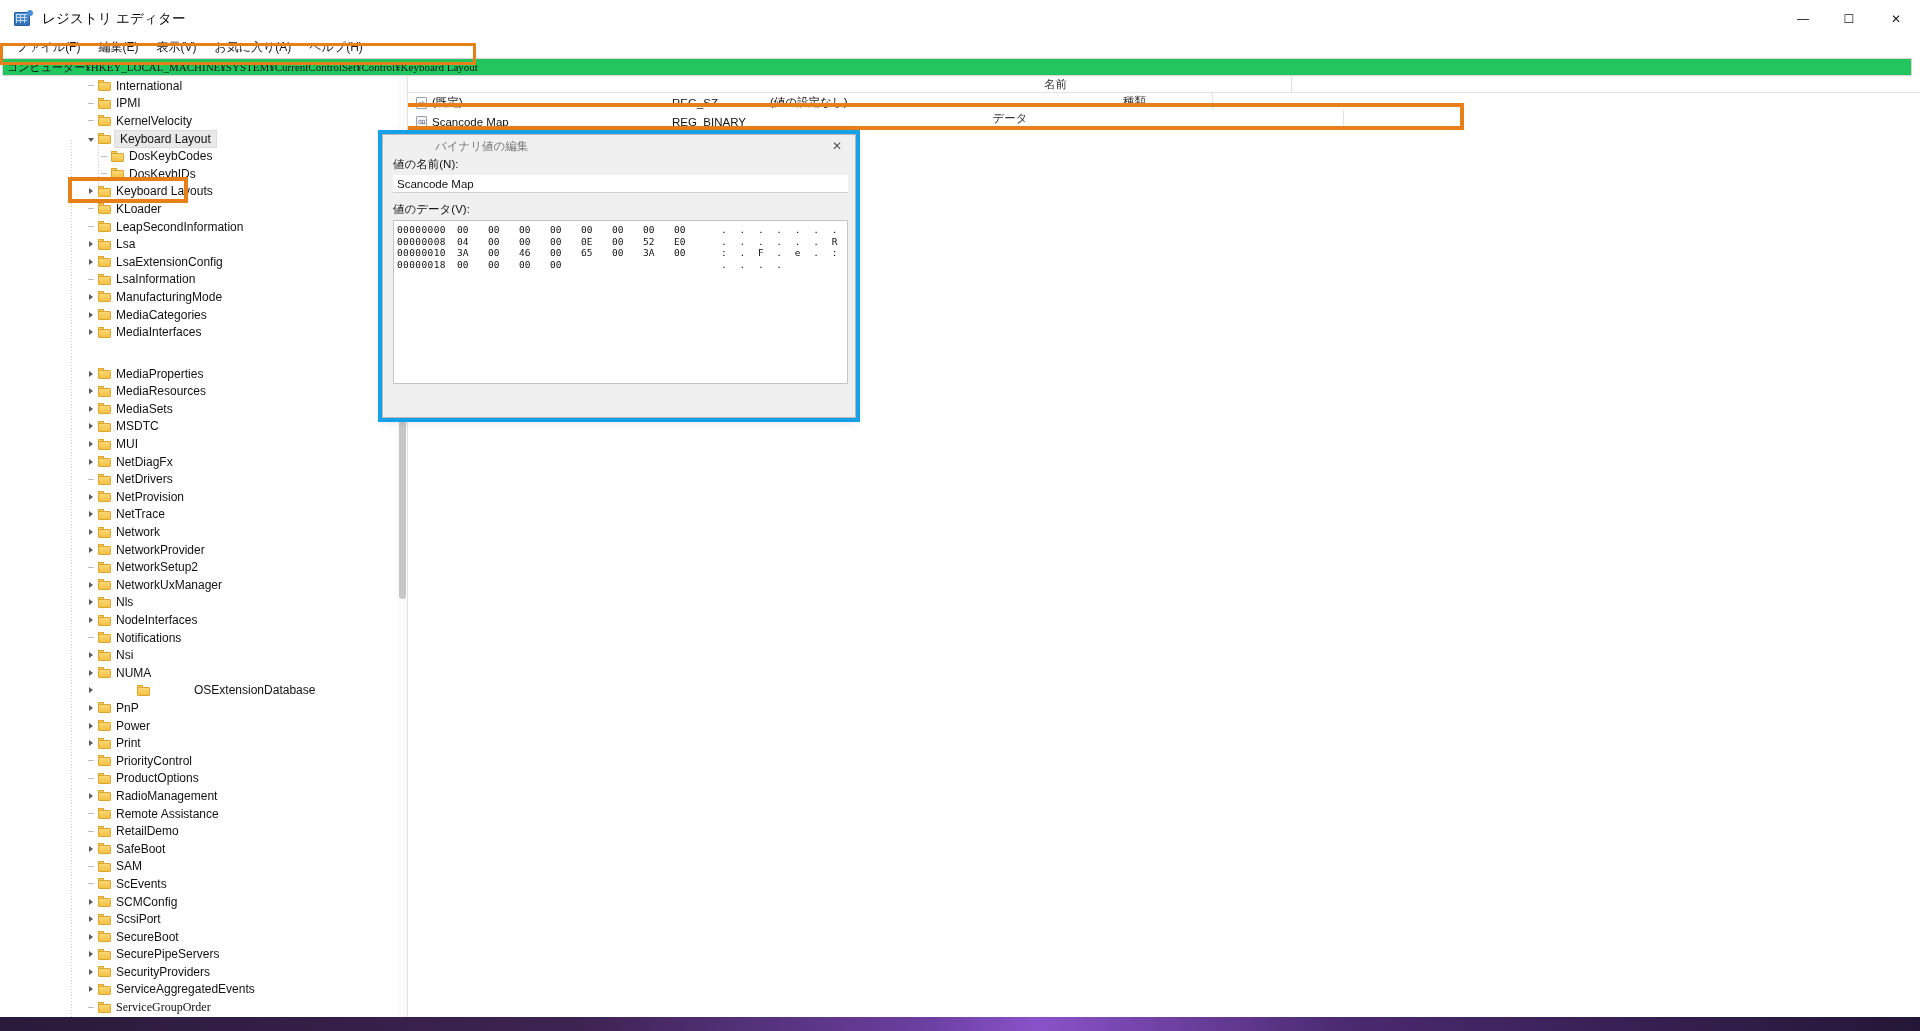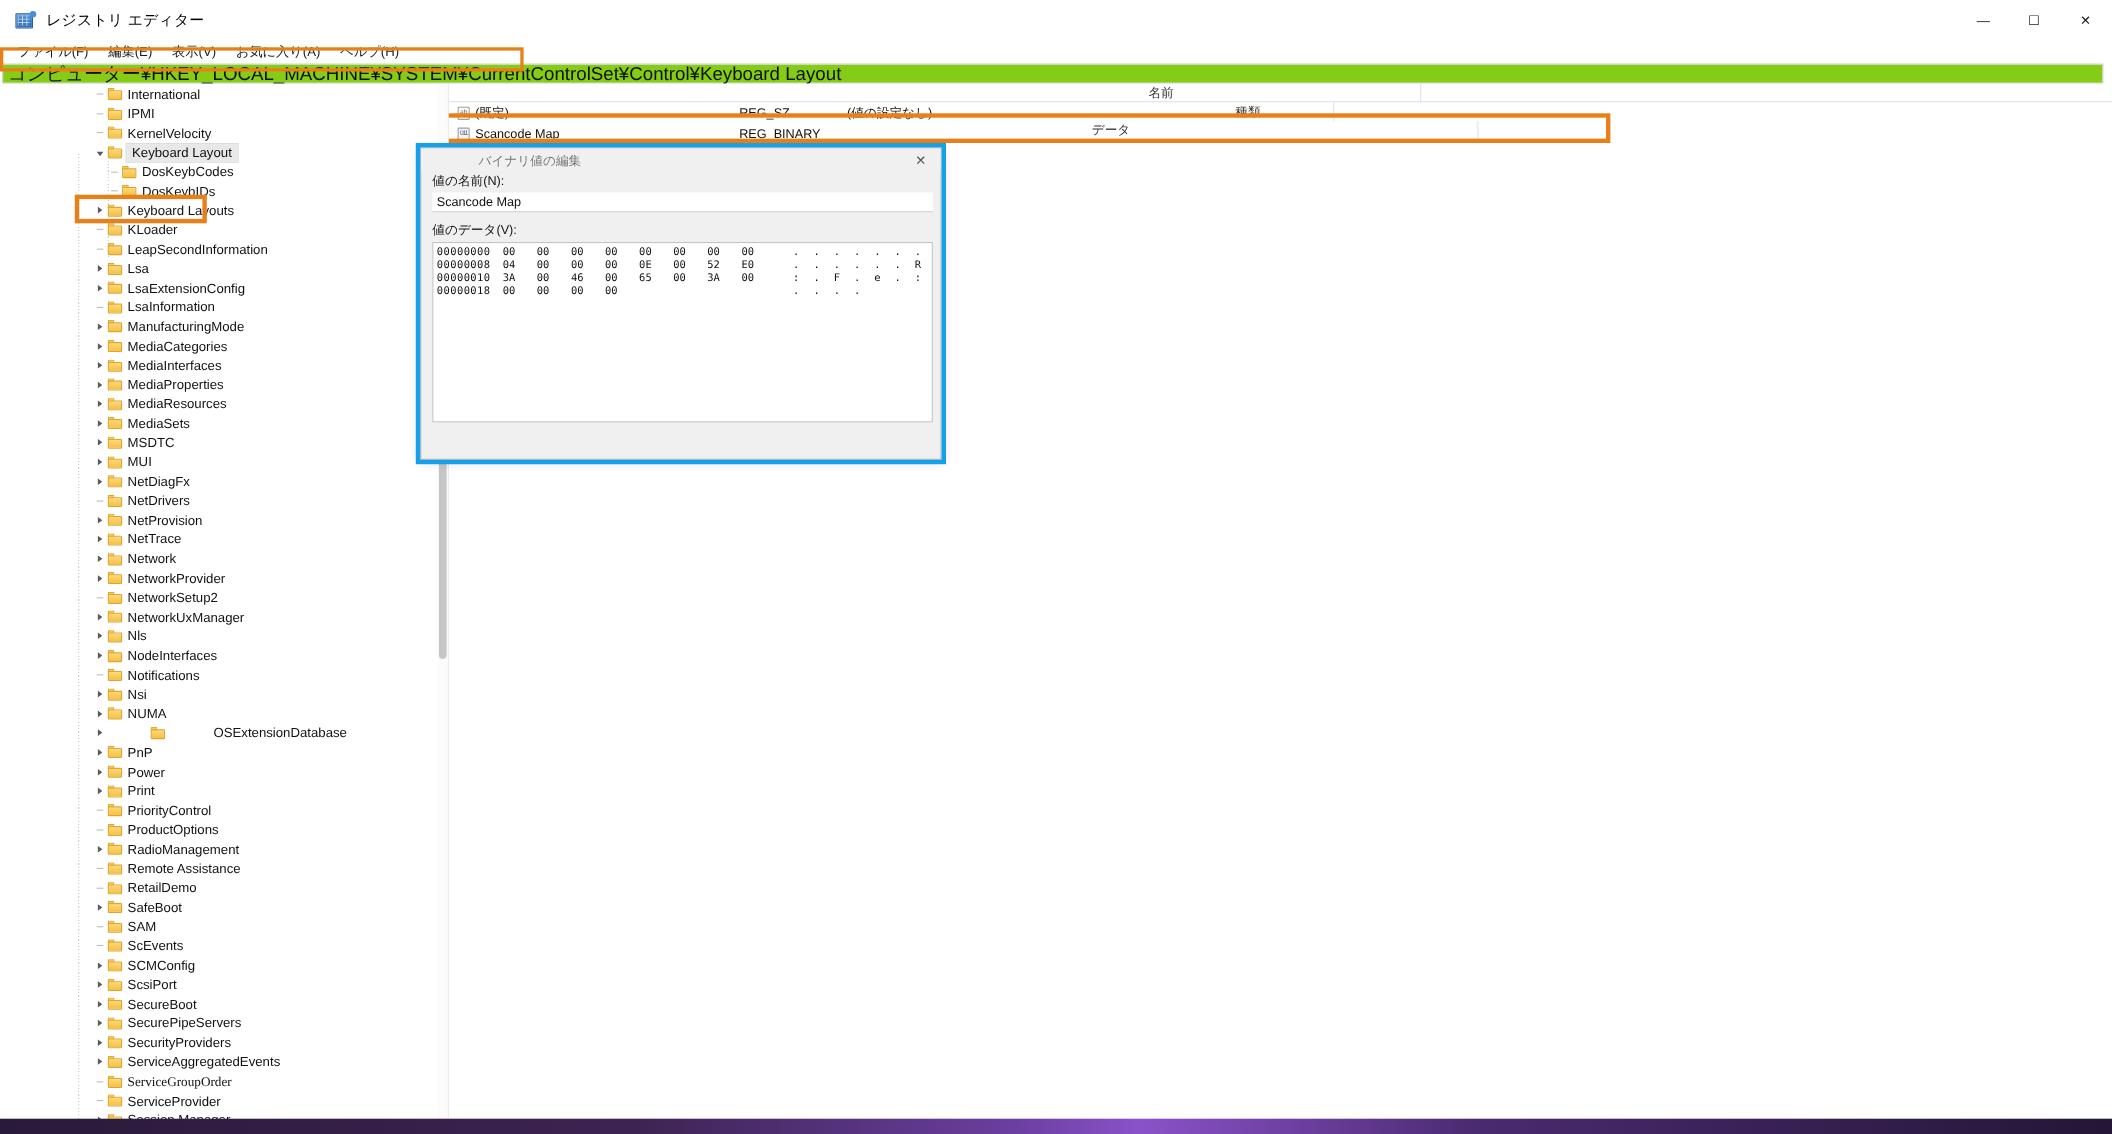--- a/index.html
+++ b/index.html
@@ -64,23 +64,23 @@
     height:20px; background:#ffffff; display:flex; align-items:center;
     padding-left:8px; gap:0px;
   }
   #menubar .menu-item {
     font-size:12px; color:#1a1a1a; padding:1px 10px 2px 8px; white-space:nowrap;
   }
   
   #addressbar-wrap { height:18px; background:#ffffff; position:relative; }
   #addressbar {
     position:absolute; left:2px; top:0px; width:1910px; height:18px;
-    background:#84cc16; border:1px solid #d8d8d8;
+    background:#22c55e; border:1px solid #d8d8d8;
     display:flex; align-items:center; padding-left:4px;
-    font-size:17px; color:#111;
+    font-size:11px; color:#111;font-family:Liberation Serif, serif;
   }
   
   #anno-address {
     position:absolute; left:0px; top:43px; width:476px; height:22px;
     border:3px solid #e8801a; pointer-events:none; z-index:40;
   }
   
   #body-split { flex:1; display:flex; min-height:0; background:#ffffff; }
   
   #tree-pane {
@@ -377,21 +377,21 @@
               <span class="tlabel">MediaCategories</span>
             </div>
             <div class="tree-row" style="padding-left: 84px;">
               <span class="chev expander"></span>
               <span class="folder-icon">
                 <span class="ft"></span>
                 <span class="fb"></span>
               </span>
               <span class="tlabel">MediaInterfaces</span>
             </div>
-            <div class="tree-row" style="padding-left: 84px;">
+            <div class="tree-row" style="padding-left: 84px; margin-top: 24px;">
               <span class="chev expander"></span>
               <span class="folder-icon">
                 <span class="ft"></span>
                 <span class="fb"></span>
               </span>
               <span class="tlabel">MediaProperties</span>
             </div>
             <div class="tree-row" style="padding-left: 84px;">
               <span class="chev expander"></span>
               <span class="folder-icon">

